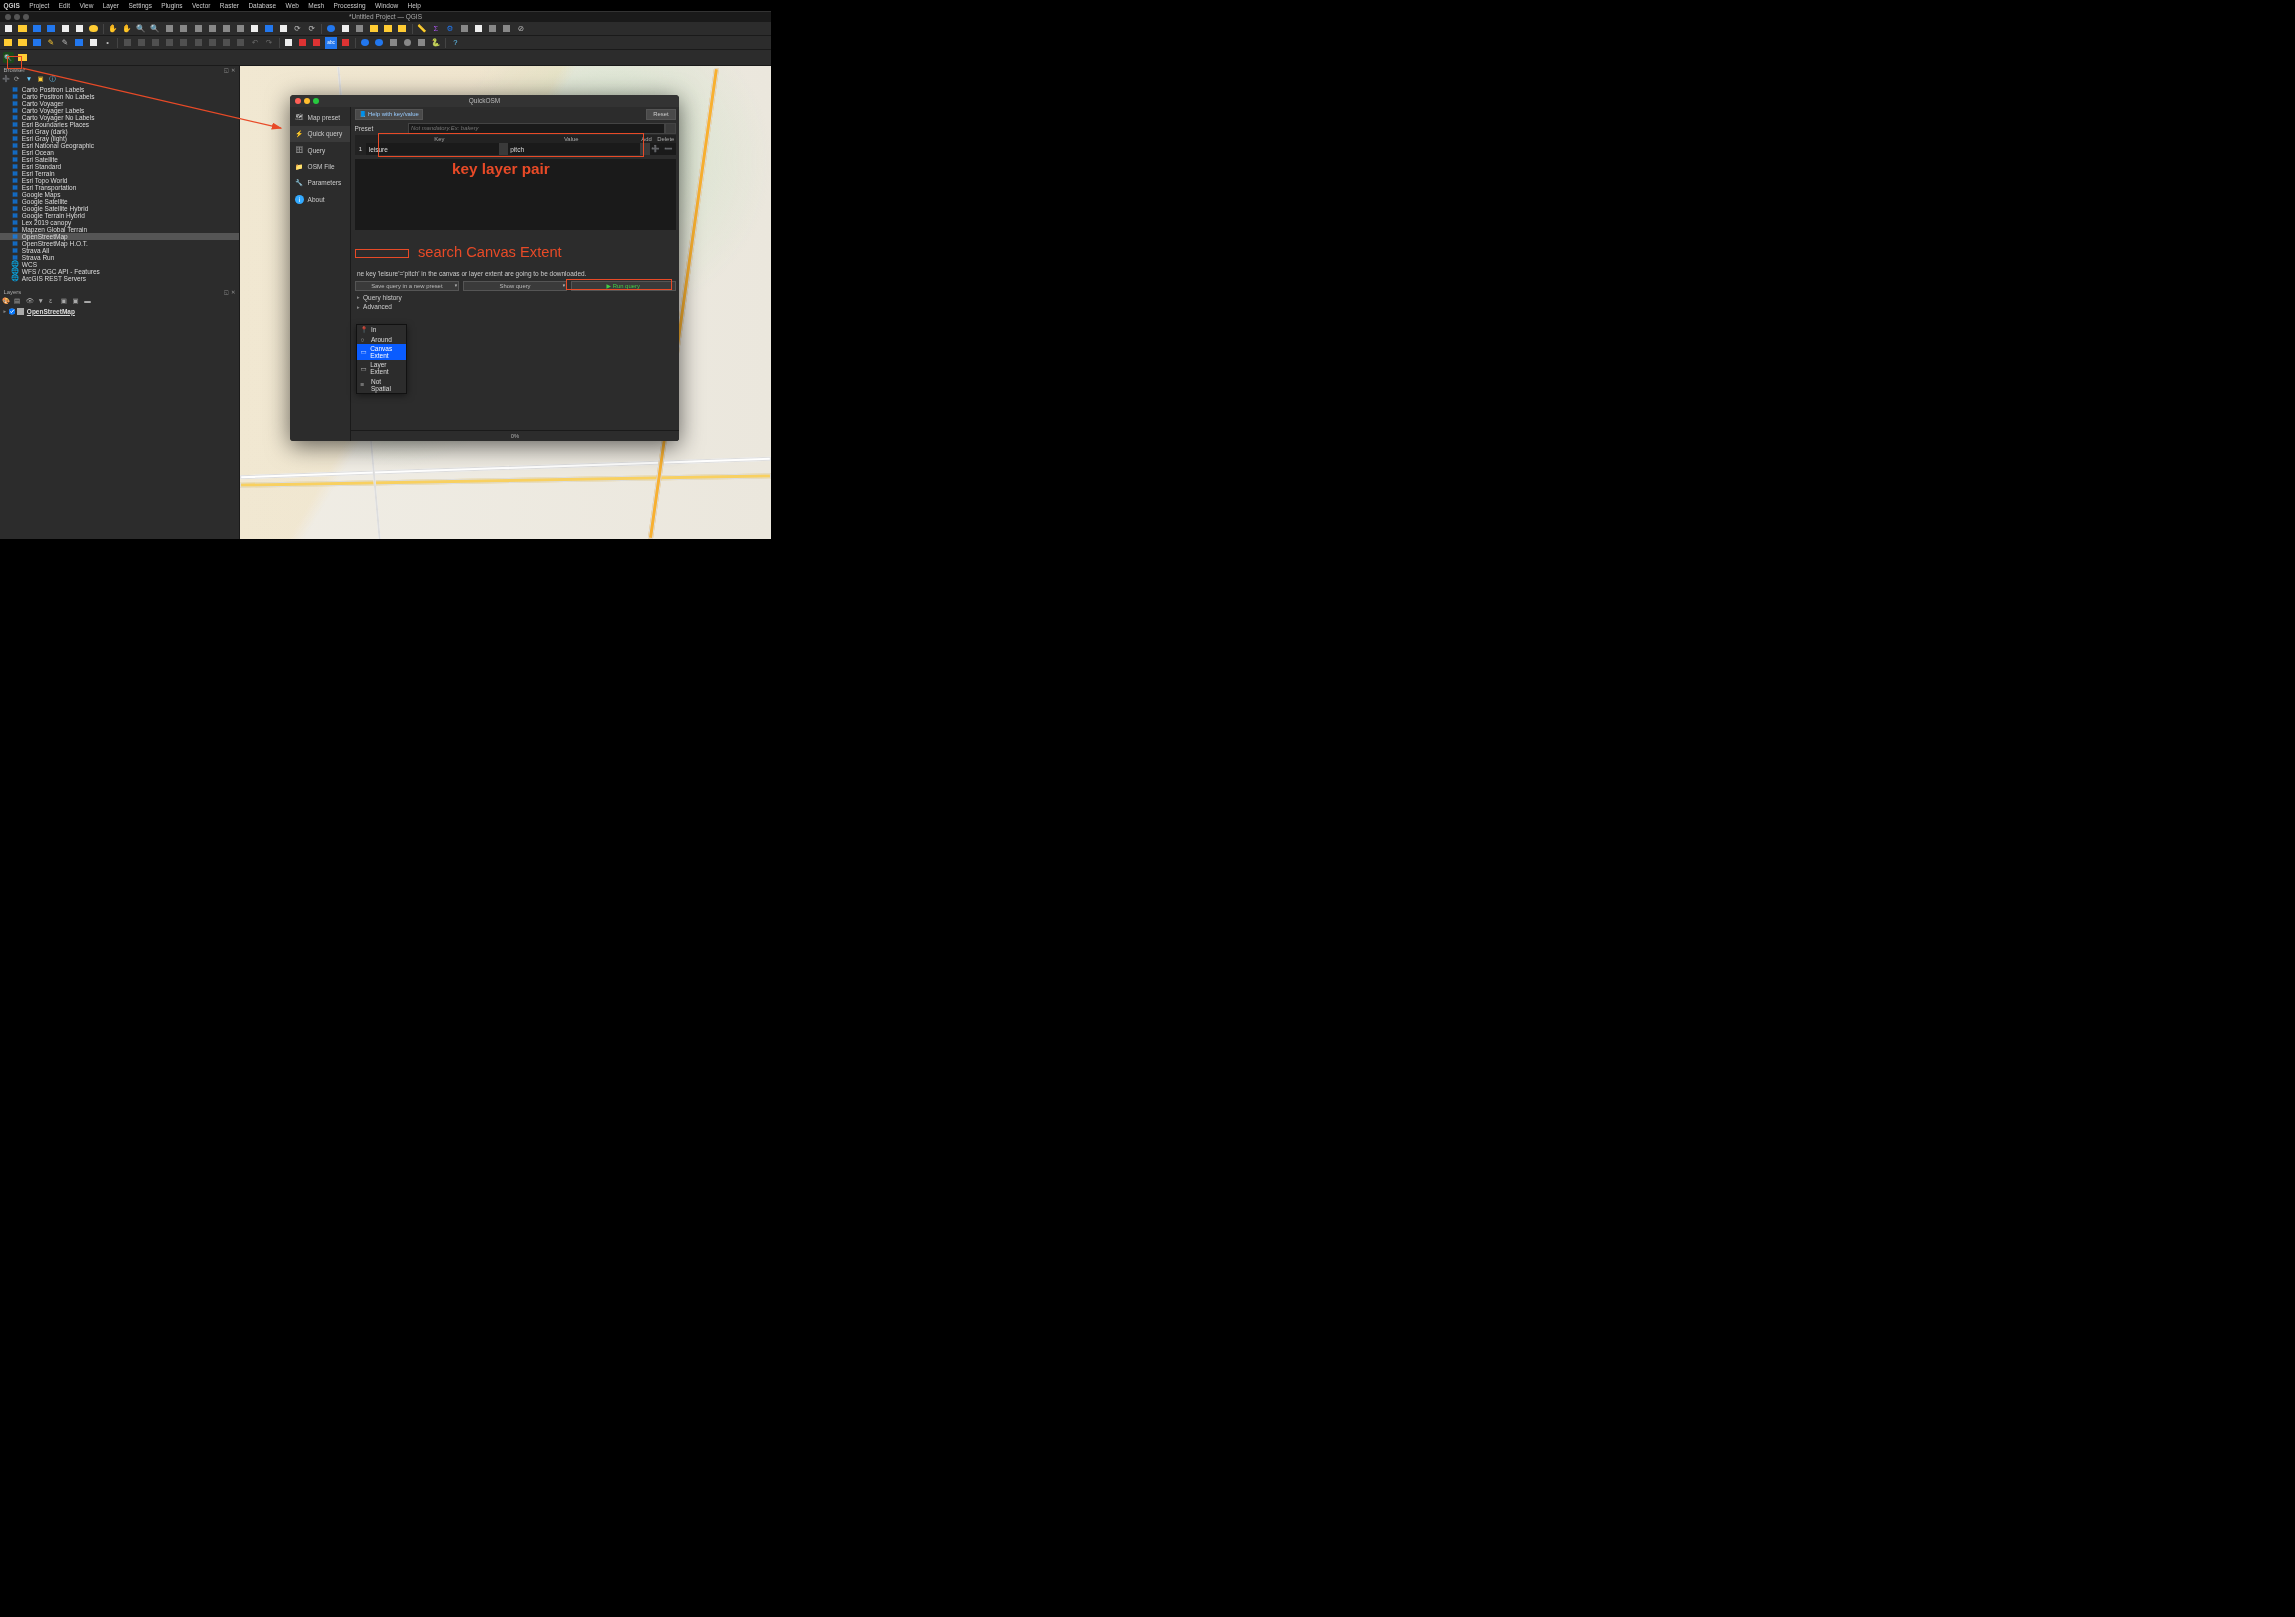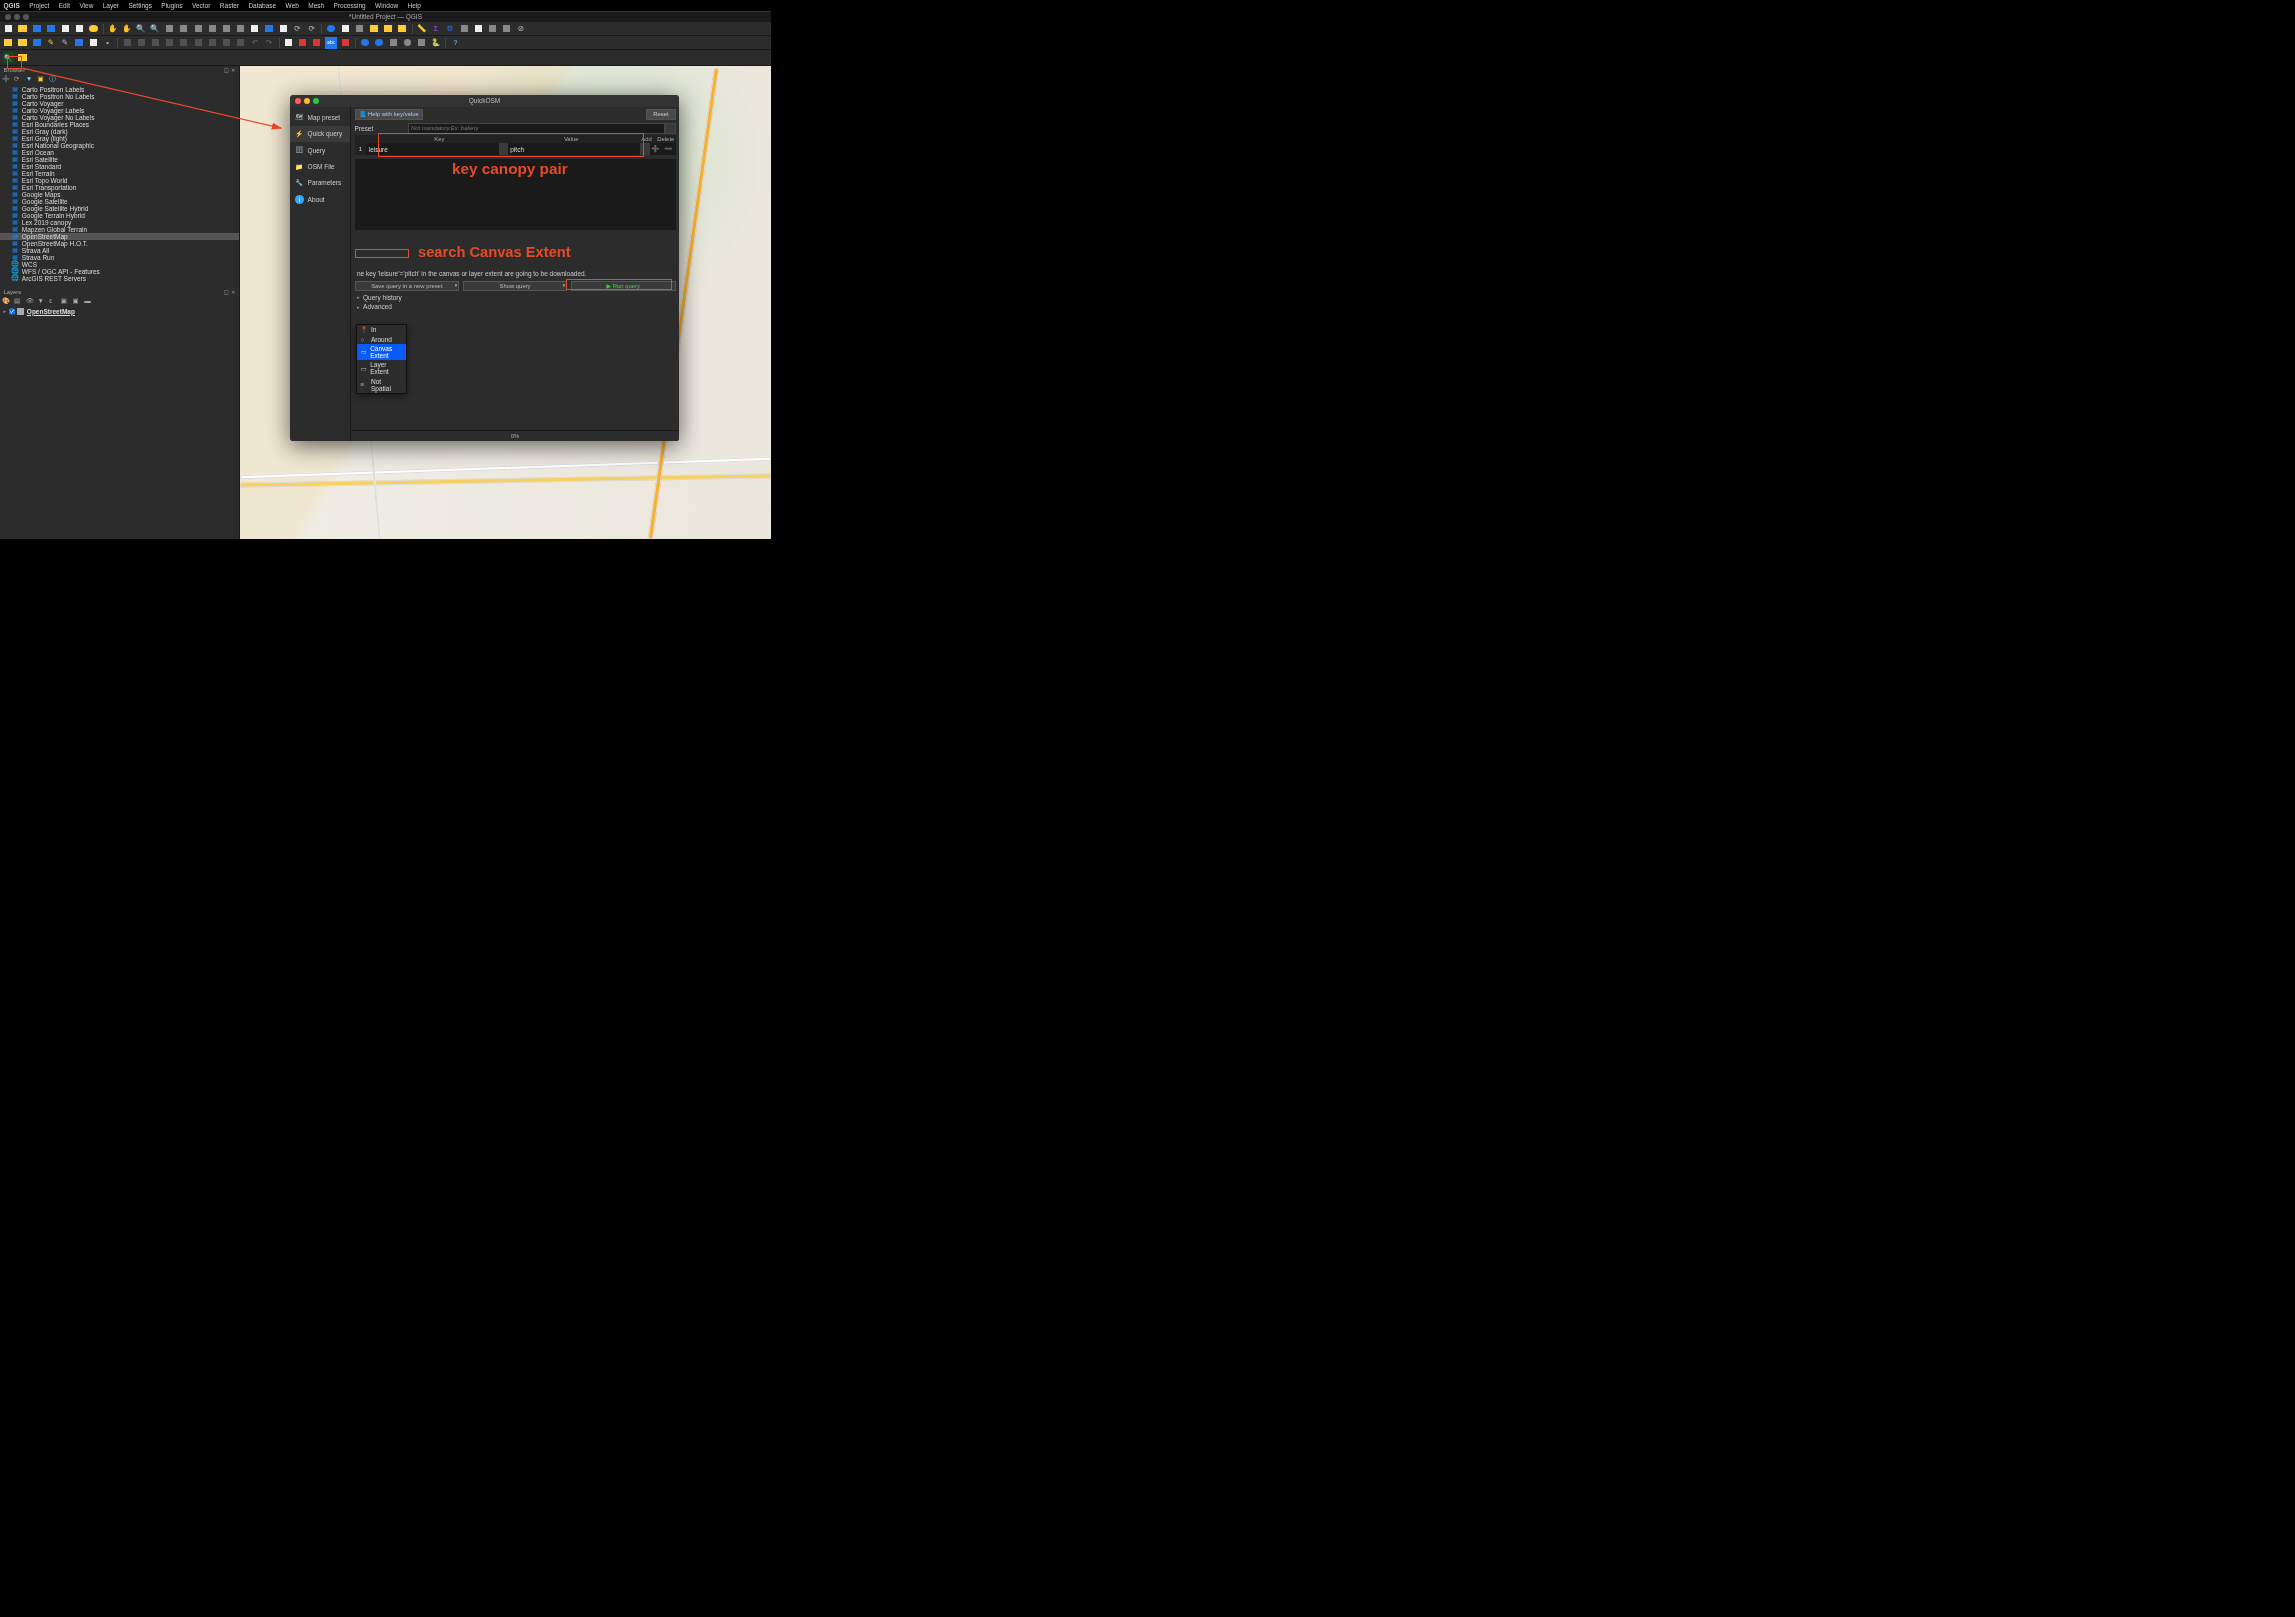--- a/index.html
+++ b/index.html
@@ -628,19 +628,19 @@
 <svg style="position:absolute; left:0; top:0; z-index:200; pointer-events:none;" width="771" height="539" viewBox="0 0 1311 917">
   <defs>
       <marker id="ah2" markerWidth="10" markerHeight="10" refX="8" refY="3" orient="auto">
         <path d="M0,0 L0,6 L9,3 z" fill="#e84a27"></path>
       </marker>
     </defs>
   <line x1="38" y1="116" x2="478" y2="218" stroke="#e84a27" stroke-width="2" marker-end="url(#ah2)"></line>
 </svg>
 
 <div style="position:absolute; left:378px; top:133px; width:266px; height:23.5px; border:1.2px solid #e84a27; z-index:200; pointer-events:none;"></div>
-<div style="position:absolute; left:452px; top:160px; font-size:15.3px; font-weight:bold; color:#e84a27; z-index:200; pointer-events:none;">key canopy pair</div>
+<div style="position:absolute; left:452px; top:160px; font-size:15.3px; font-weight:bold; color:#e84a27; z-index:200; pointer-events:none;">key layer pair</div>
 
 <div style="position:absolute; left:355px; top:249px; width:54px; height:9.4px; border:1.2px solid #e84a27; z-index:200; pointer-events:none;"></div>
-<div style="position:absolute; left:418px; top:244px; font-size:14.7px; font-weight:bold; color:#e84a27; z-index:200; pointer-events:none;">search Canvas Extent</div>
+<div style="position:absolute; left:418px; top:244px; font-size:14.7px; font-weight:normal; color:#e84a27; z-index:200; pointer-events:none;">search Canvas Extent</div>
 
 <div style="position:absolute; left:566px; top:279px; width:106px; height:10.6px; border:1.2px solid #e84a27; z-index:200; pointer-events:none;"></div>
 
 
 </body></html>

